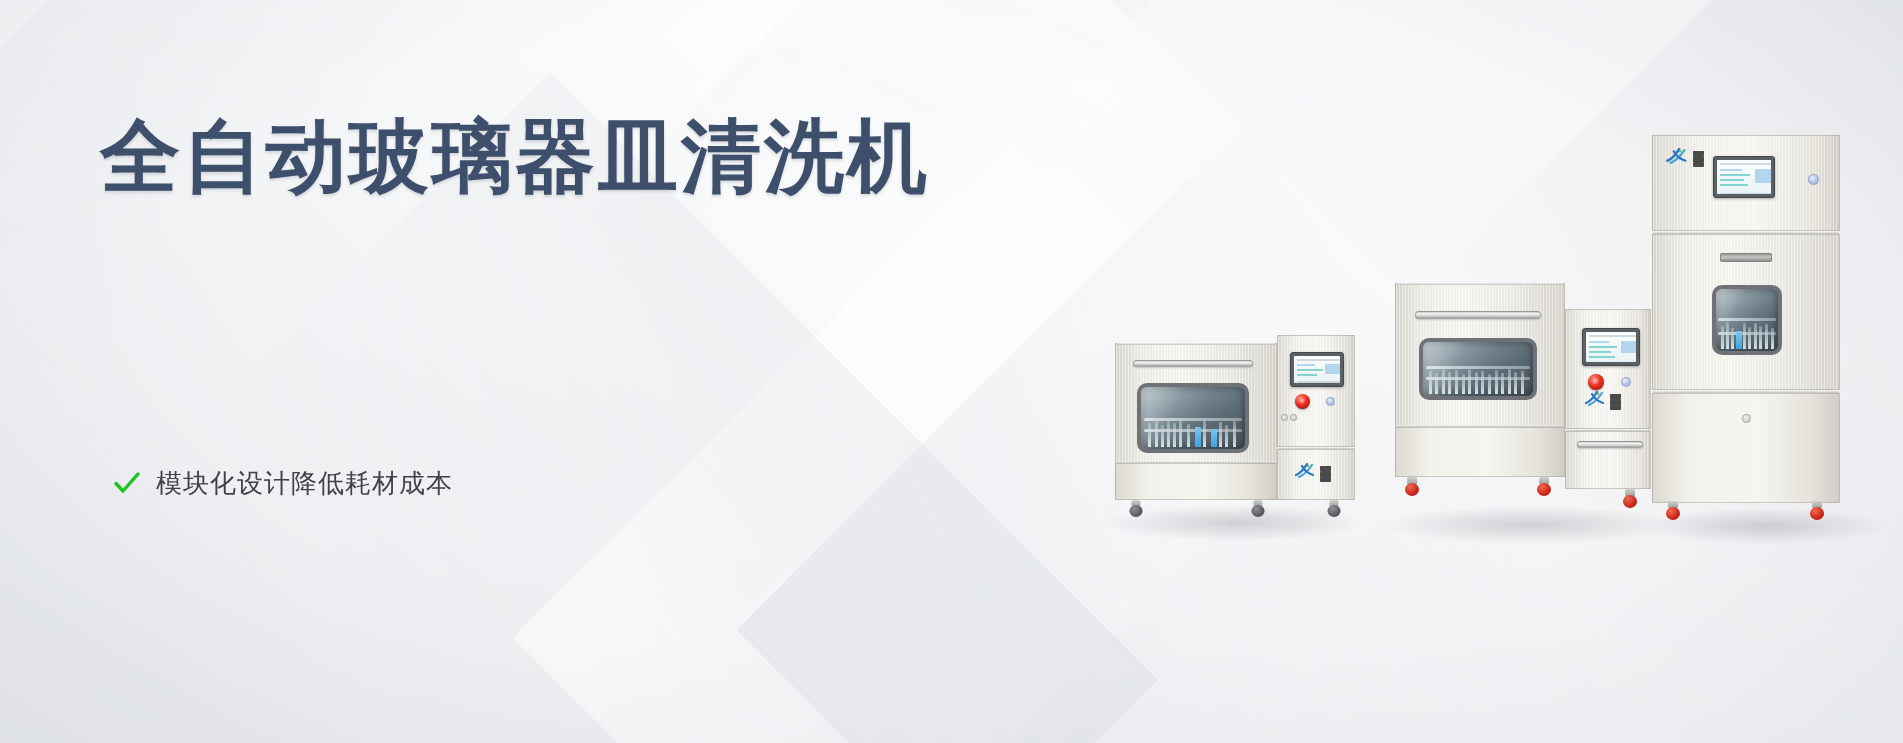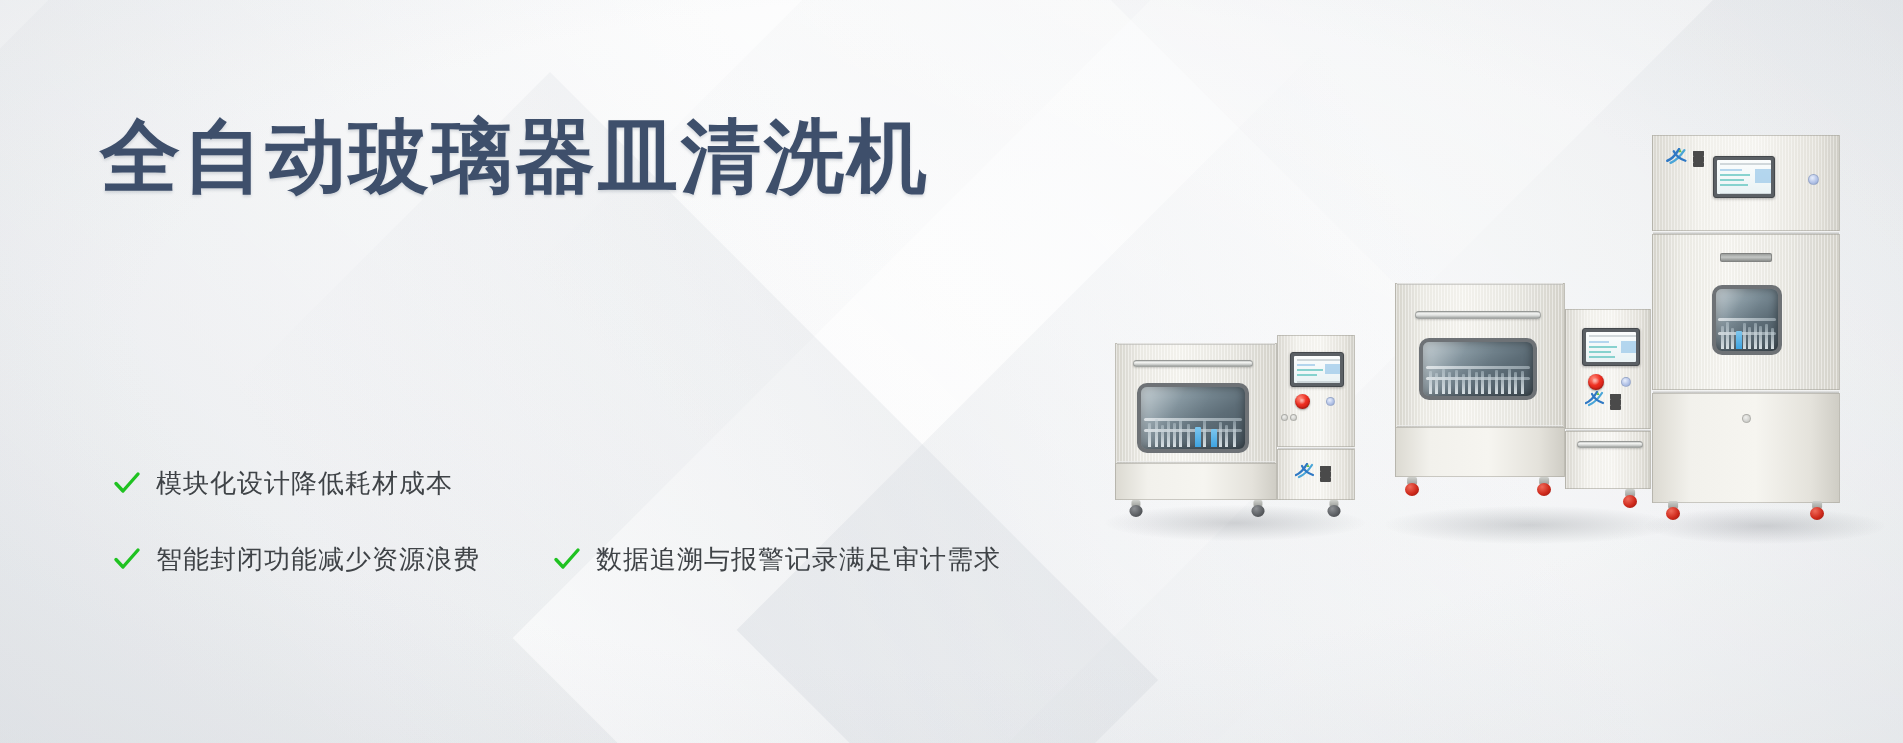--- a/index.html
+++ b/index.html
@@ -81,21 +81,21 @@
     letter-spacing:0px;
     color:#e8882b;
     white-space:nowrap;
     text-shadow:0 1px 2px rgba(170,120,60,.28);
   }
 
   .features{
     position:absolute; left:112px; top:468px;
     width:960px;
   }
-  .feature-row{ display:flex; margin-bottom:46px; }
+  .feature-row{ display:flex; margin-bottom:46px;gap:38px; }
   .feature{
     display:flex; align-items:center;
     font-size:26px; color:#3f4347;
     white-space:nowrap;
     letter-spacing:1px;
   }
   .feature.col1{ width:440px; }
   .check{
     display:inline-block;
     width:30px; height:30px;
@@ -299,38 +299,20 @@
         <div class="feature col1">
           <span class="check">
             <svg width="30" height="30" viewBox="0 0 30 30">
               <path d="M4 15.5 L11 23 L26 6" fill="none" stroke="#1fc221" stroke-width="3.4" stroke-linecap="round" stroke-linejoin="round"></path>
             </svg>
           </span>
           <span class="feature-text">模块化设计降低耗材成本</span>
         </div>
       </div>
 
-      <div class="feature-row">
-        <div class="feature col1">
-          <span class="check">
-            <svg width="30" height="30" viewBox="0 0 30 30">
-              <path d="M4 15.5 L11 23 L26 6" fill="none" stroke="#1fc221" stroke-width="3.4" stroke-linecap="round" stroke-linejoin="round"></path>
-            </svg>
-          </span>
-          <span class="feature-text">智能封闭功能减少资源浪费</span>
-        </div>
-        <div class="feature">
-          <span class="check">
-            <svg width="30" height="30" viewBox="0 0 30 30">
-              <path d="M4 15.5 L11 23 L26 6" fill="none" stroke="#1fc221" stroke-width="3.4" stroke-linecap="round" stroke-linejoin="round"></path>
-            </svg>
-          </span>
-          <span class="feature-text">数据追溯与报警记录满足审计需求</span>
-        </div>
-      </div>
 
     </div>
   </div>
 
   <div class="machines">
 
     <div class="shadow" style="left:1105px; top:505px; width:260px; height:36px;"></div>
 
     <div class="machine" style="left:1115px; top:335px; width:240px; height:172px;">
 

